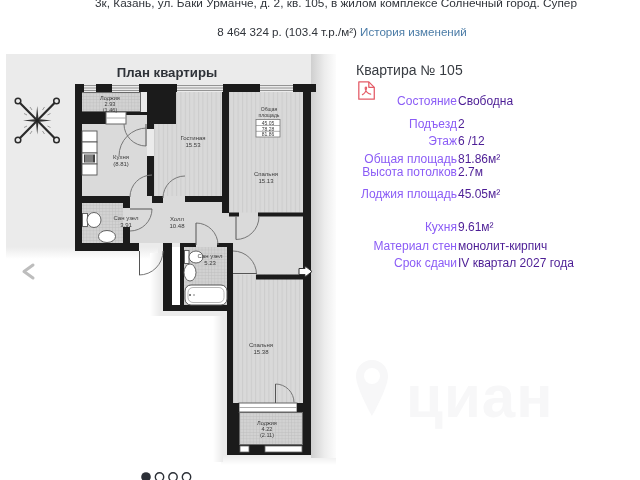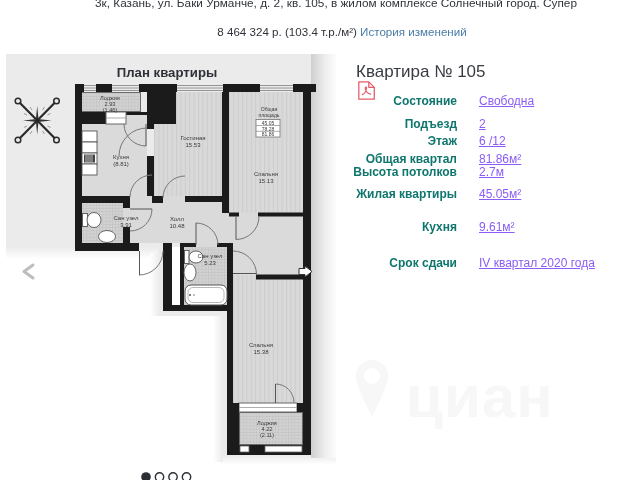--- a/index.html
+++ b/index.html
@@ -1,24 +1,24 @@
 <!DOCTYPE html>
 <html><head>
 <meta charset="utf-8">
 <style>
   html,body{margin:0;padding:0;background:#fff;width:640px;height:480px;overflow:hidden;
     font-family:"Liberation Sans", sans-serif;}
   #page{position:relative;width:628px;height:480px;background:#fff;overflow:hidden;}
   .hdr1{position:absolute;top:-4px;left:0;width:640px;text-align:center;font-size:11.8px;color:#30343a;white-space:nowrap;transform:translateX(16px);}
   .hdr2{position:absolute;top:25px;left:0;width:640px;text-align:center;font-size:11.6px;color:#30343a;transform:translateX(22px);white-space:nowrap;}
   .hdr2 a{color:#4a7ba6;text-decoration:none;text-align:center;}
-  .aptno{position:absolute;left:356px;top:62px;font-size:17px;color:#383c42;}
+  .aptno{position:absolute;left:356px;top:62px;font-size:14px;color:#383c42;}
   .trow{position:absolute;left:340px;width:300px;font-size:12px;color:#333;white-space:nowrap;}
-  .trow .lb{display:inline-block;width:117px;text-align:right;font-weight:700;color:#0f766e;}
-  .trow .vl{margin-left:22px;color:#8b5cf6;text-decoration:underline;}
+  .trow .lb{display:inline-block;width:117px;text-align:right;font-weight:400;color:#8b5cf6;}
+  .trow .vl{margin-left:1px;color:#4c1d95;}
 </style>
 </head>
 <body>
 <div id="page">
 
   <div class="hdr1">3к, Казань, ул. Баки Урманче, д. 2, кв. 105, в жилом комплексе Солнечный город. Супер</div>
 
   <div class="hdr2">8 464 324 р. (103.4 т.р./м²) <a>История изменений</a></div>
 
   <svg width="640" height="480" viewBox="0 0 640 480" style="position:absolute;left:0;top:0;" xmlns="http://www.w3.org/2000/svg">
@@ -360,25 +360,26 @@
 
   <svg width="20" height="22" viewBox="0 0 22 24" style="position:absolute;left:357px;top:80px;" xmlns="http://www.w3.org/2000/svg">
     <path d="M2 2 h11 l6 6 v13 h-17 z" fill="none" stroke="#e45c68" stroke-width="1.4" stroke-linejoin="round"></path>
     <path d="M13 2 v6 h6" fill="none" stroke="#e45c68" stroke-width="1.4" stroke-linejoin="round"></path>
     <path d="M6 16 c2 -1 4 -4 4.5 -7 c0.3 -1.8 -1.5 -2 -1.5 0 c0 3 3 6 6 6.5" fill="none" stroke="#e45c68" stroke-width="1.3" stroke-linecap="round"></path>
   </svg>
 
   <div class="trow" style="top:94px;"><span class="lb">Состояние</span><span class="vl">Свободна</span></div>
   <div class="trow" style="top:117px;"><span class="lb">Подъезд</span><span class="vl">2</span></div>
   <div class="trow" style="top:134px;"><span class="lb">Этаж</span><span class="vl">6 /12</span></div>
-  <div class="trow" style="top:151.5px;"><span class="lb">Общая квартал</span><span class="vl">81.86м²</span></div>
+  <div class="trow" style="top:151.5px;"><span class="lb">Общая площадь</span><span class="vl">81.86м²</span></div>
   <div class="trow" style="top:165px;"><span class="lb">Высота потолков</span><span class="vl">2.7м</span></div>
-  <div class="trow" style="top:186.5px;"><span class="lb">Жилая квартиры</span><span class="vl">45.05м²</span></div>
+  <div class="trow" style="top:186.5px;"><span class="lb">Лоджия площадь</span><span class="vl">45.05м²</span></div>
   <div class="trow" style="top:220px;"><span class="lb">Кухня</span><span class="vl">9.61м²</span></div>
-  <div class="trow" style="top:256px;"><span class="lb">Срок сдачи</span><span class="vl">IV квартал 2020 года</span></div>
+  <div class="trow" style="top:238.5px;"><span class="lb">Материал стен</span><span class="vl">монолит-кирпич</span></div>
+  <div class="trow" style="top:256px;"><span class="lb">Срок сдачи</span><span class="vl">IV квартал 2027 года</span></div>
 
   <svg width="70" height="12" viewBox="0 0 70 12" style="position:absolute;left:138px;top:471px;" xmlns="http://www.w3.org/2000/svg">
     <circle cx="8" cy="6" r="4.8" fill="#2b2f36"></circle>
     <circle cx="21.5" cy="6" r="4.2" fill="#fff" stroke="#2b2f36" stroke-width="1.4"></circle>
     <circle cx="35" cy="6" r="4.2" fill="#fff" stroke="#2b2f36" stroke-width="1.4"></circle>
     <circle cx="48.5" cy="6" r="4.2" fill="#fff" stroke="#2b2f36" stroke-width="1.4"></circle>
   </svg>
 </div>
 
 </body></html>

